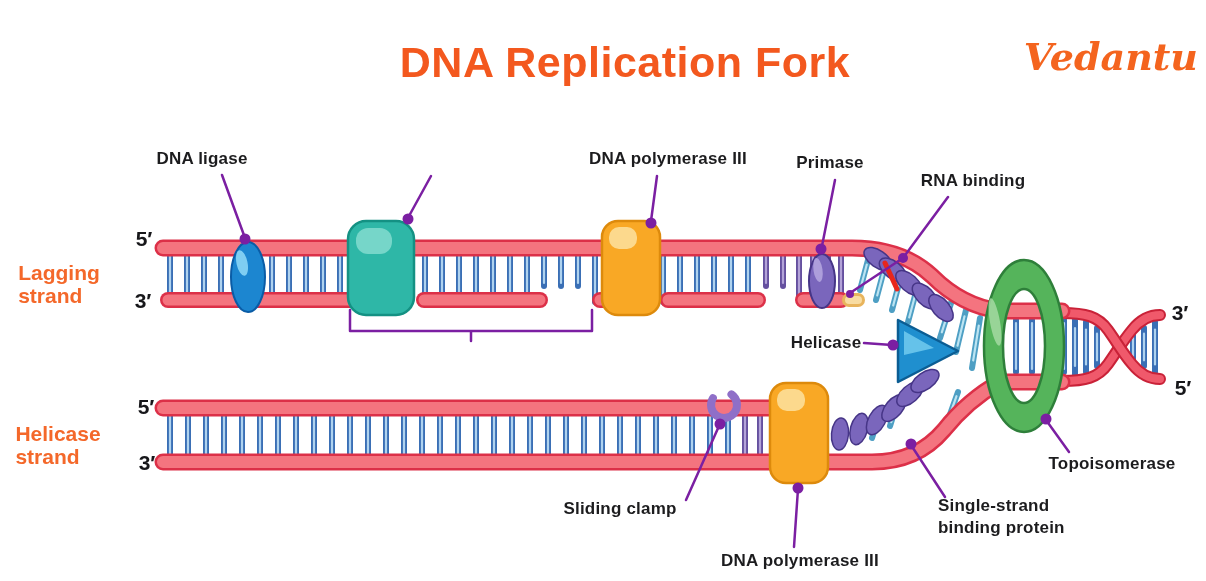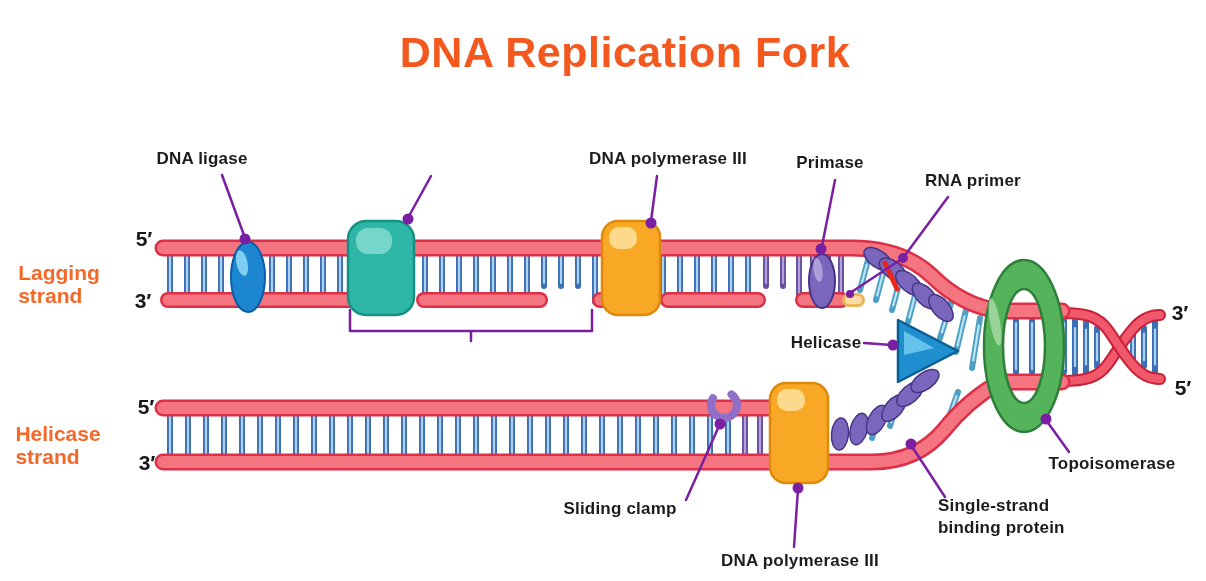--- a/index.html
+++ b/index.html
@@ -2,21 +2,21 @@
 <html><head>
 <meta charset="utf-8">
 <style>
   html,body{margin:0;padding:0;background:#ffffff;}
   .canvas{
     position:relative;width:1206px;height:581px;background:#ffffff;
     font-family:"Liberation Sans",sans-serif;overflow:hidden;
   }
   svg.diagram{position:absolute;left:0;top:0;}
   .title{
-    position:absolute;left:625px;top:52px;transform:translate(-50%,-50%);
+    position:absolute;left:625px;top:62px;transform:translate(-50%,-50%);
     font-size:43px;font-weight:700;color:#F3581E;letter-spacing:.5px;white-space:nowrap;
   }
   .brand{
     position:absolute;right:8px;top:34px;
     font-family:"DejaVu Serif",serif;font-style:italic;font-weight:700;
     font-size:38px;color:#F4641E;white-space:nowrap;
   }
   .lbl{
     position:absolute;transform:translate(-50%,-50%);
     font-size:17px;font-weight:700;color:#1C1C1E;white-space:nowrap;letter-spacing:.2px;text-align:right;
@@ -369,34 +369,35 @@
         <circle cx="911" cy="444" r="5.5" stroke="none"></circle>
     <path d="M686,500 L719,426" fill="none"></path>
         <circle cx="720" cy="424" r="5.5" stroke="none"></circle>
     <path d="M798,489 L794,547" fill="none"></path>
         <circle cx="798" cy="488" r="5.5" stroke="none"></circle>
     <path d="M350,310 L350,331 L592,331 L592,310 M471,331 L471,341" fill="none"></path>
   </g>
 </svg>
 
   <div class="title">DNA Replication Fork</div>
+  <div class="brand">Vedantu</div>
 
   <div class="strandlbl" style="left:59px;top:261px;">
     <div>Lagging</div>
     <div>strand</div>
   </div>
   <div class="strandlbl" style="left:58px;top:422px;">
     <div>Helicase</div>
     <div>strand</div>
   </div>
 
   <div class="lbl" style="left:202px;top:159px;">DNA ligase</div>
   <div class="lbl" style="left:668px;top:159px;">DNA polymerase III</div>
   <div class="lbl" style="left:830px;top:163px;">Primase</div>
-  <div class="lbl" style="left:973px;top:181px;">RNA primer</div>
+  <div class="lbl" style="left:973px;top:181px;">RNA binding</div>
   <div class="lbl" style="left:826px;top:343px;">Helicase</div>
   <div class="lbl" style="left:620px;top:509px;">Sliding clamp</div>
   <div class="lbl" style="left:800px;top:561px;">DNA polymerase III</div>
   <div class="lbl" style="left:1112px;top:464px;">Topoisomerase</div>
   <div class="lbl2" style="left:938px;top:495px;">
     <div>Single-strand</div>
     <div>binding protein</div>
   </div>
 
   <div class="prime" style="left:144px;top:239px;">5′</div>

